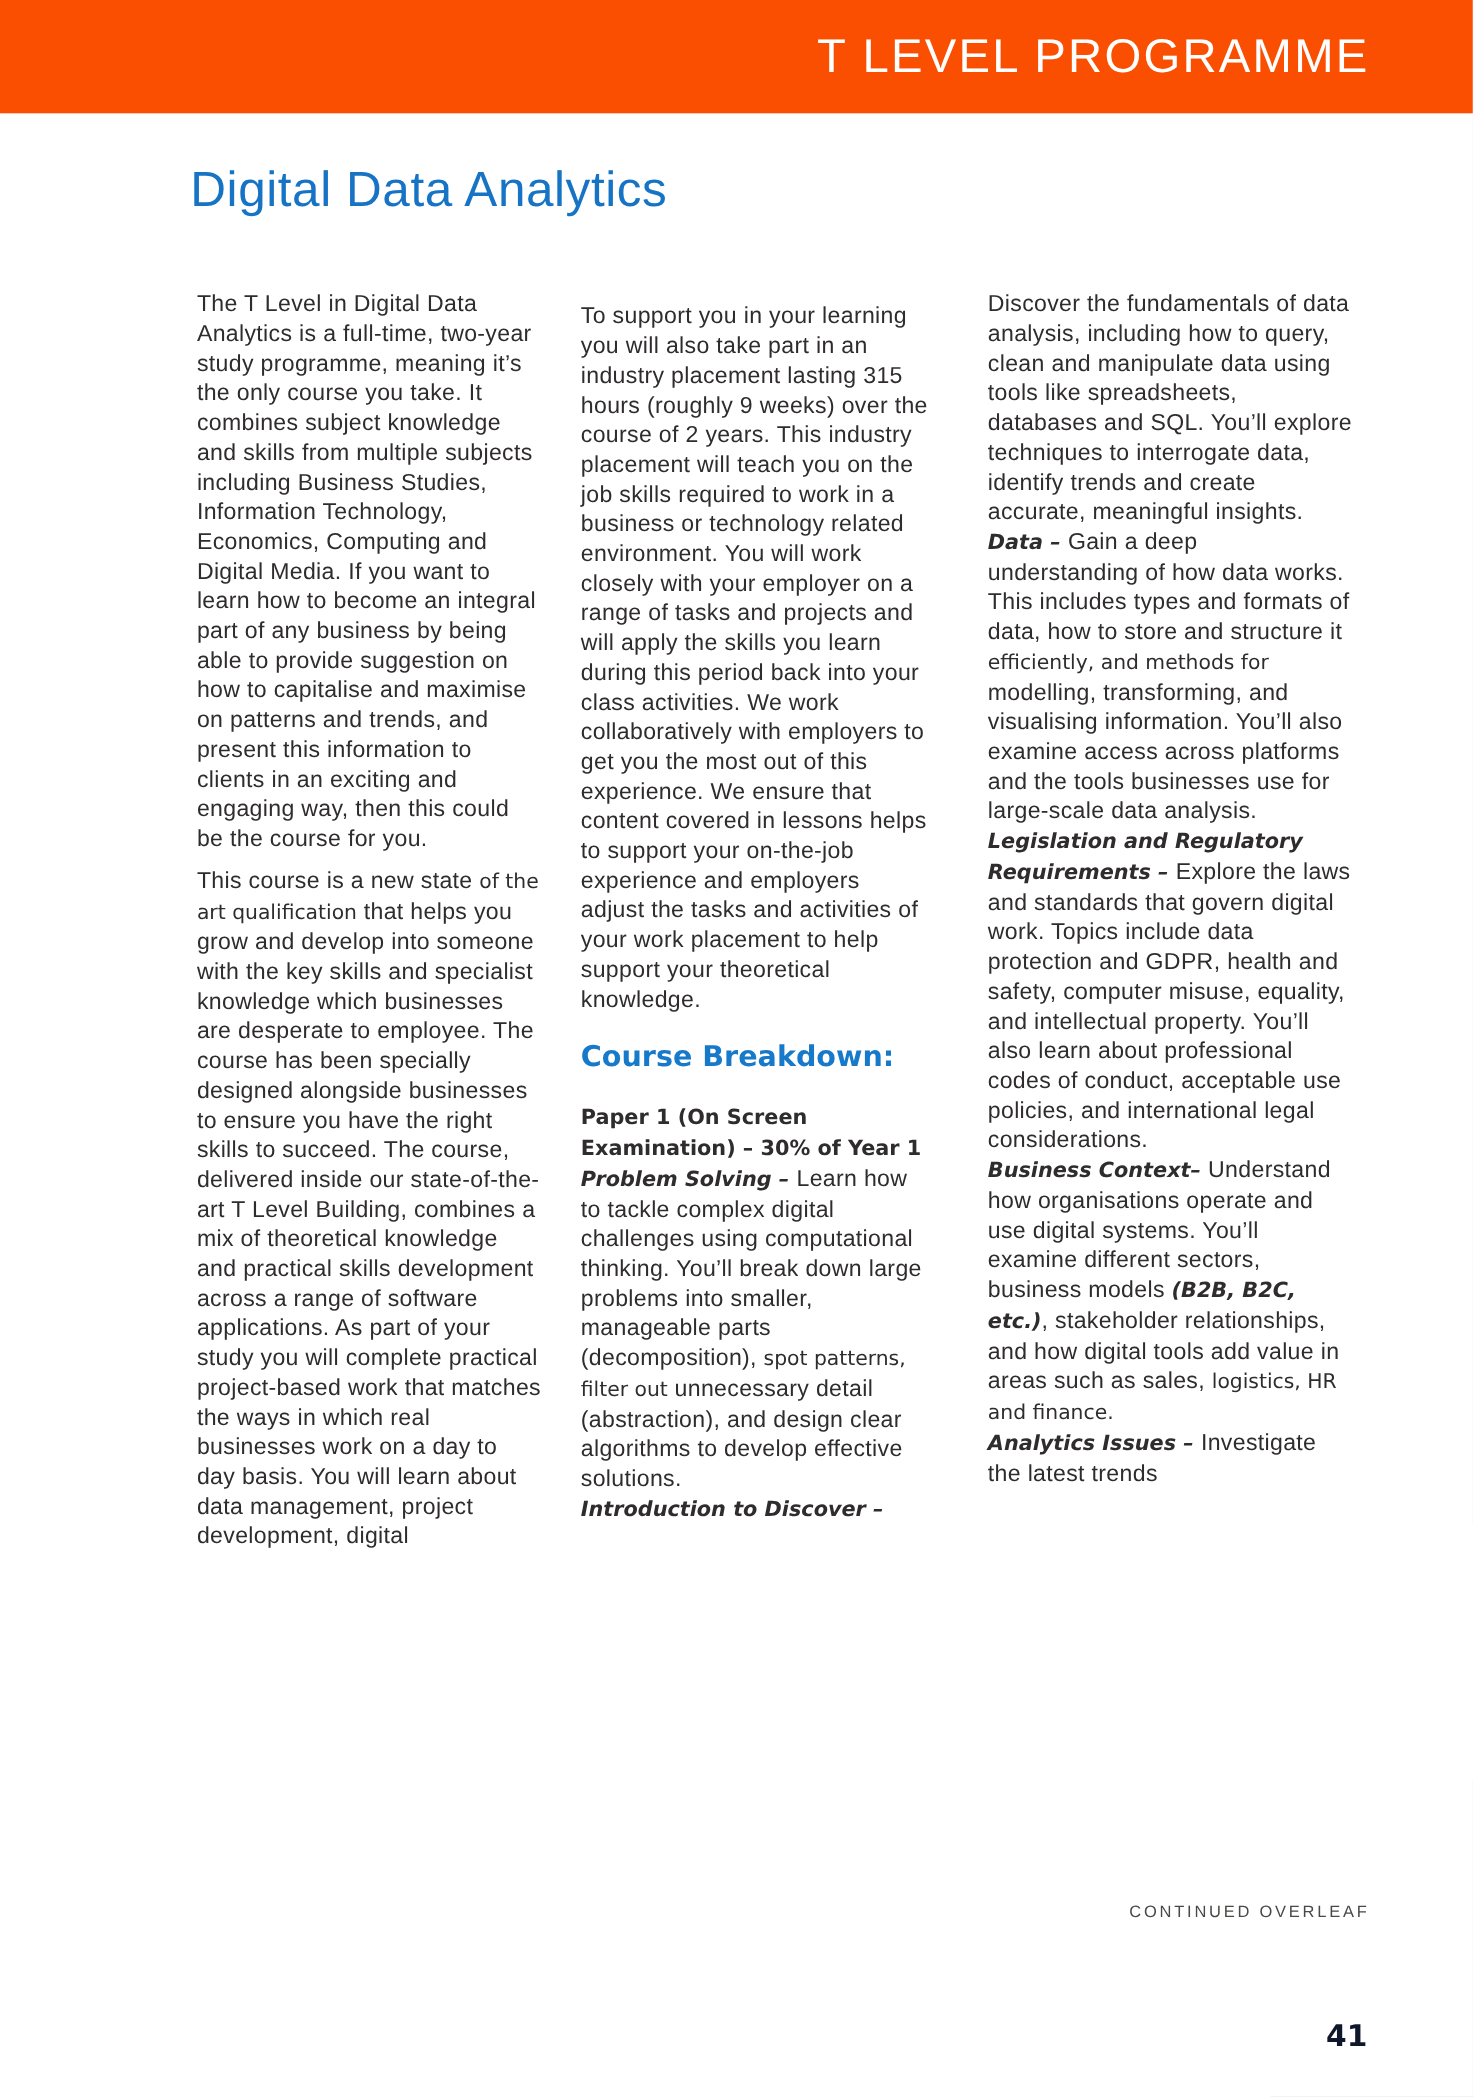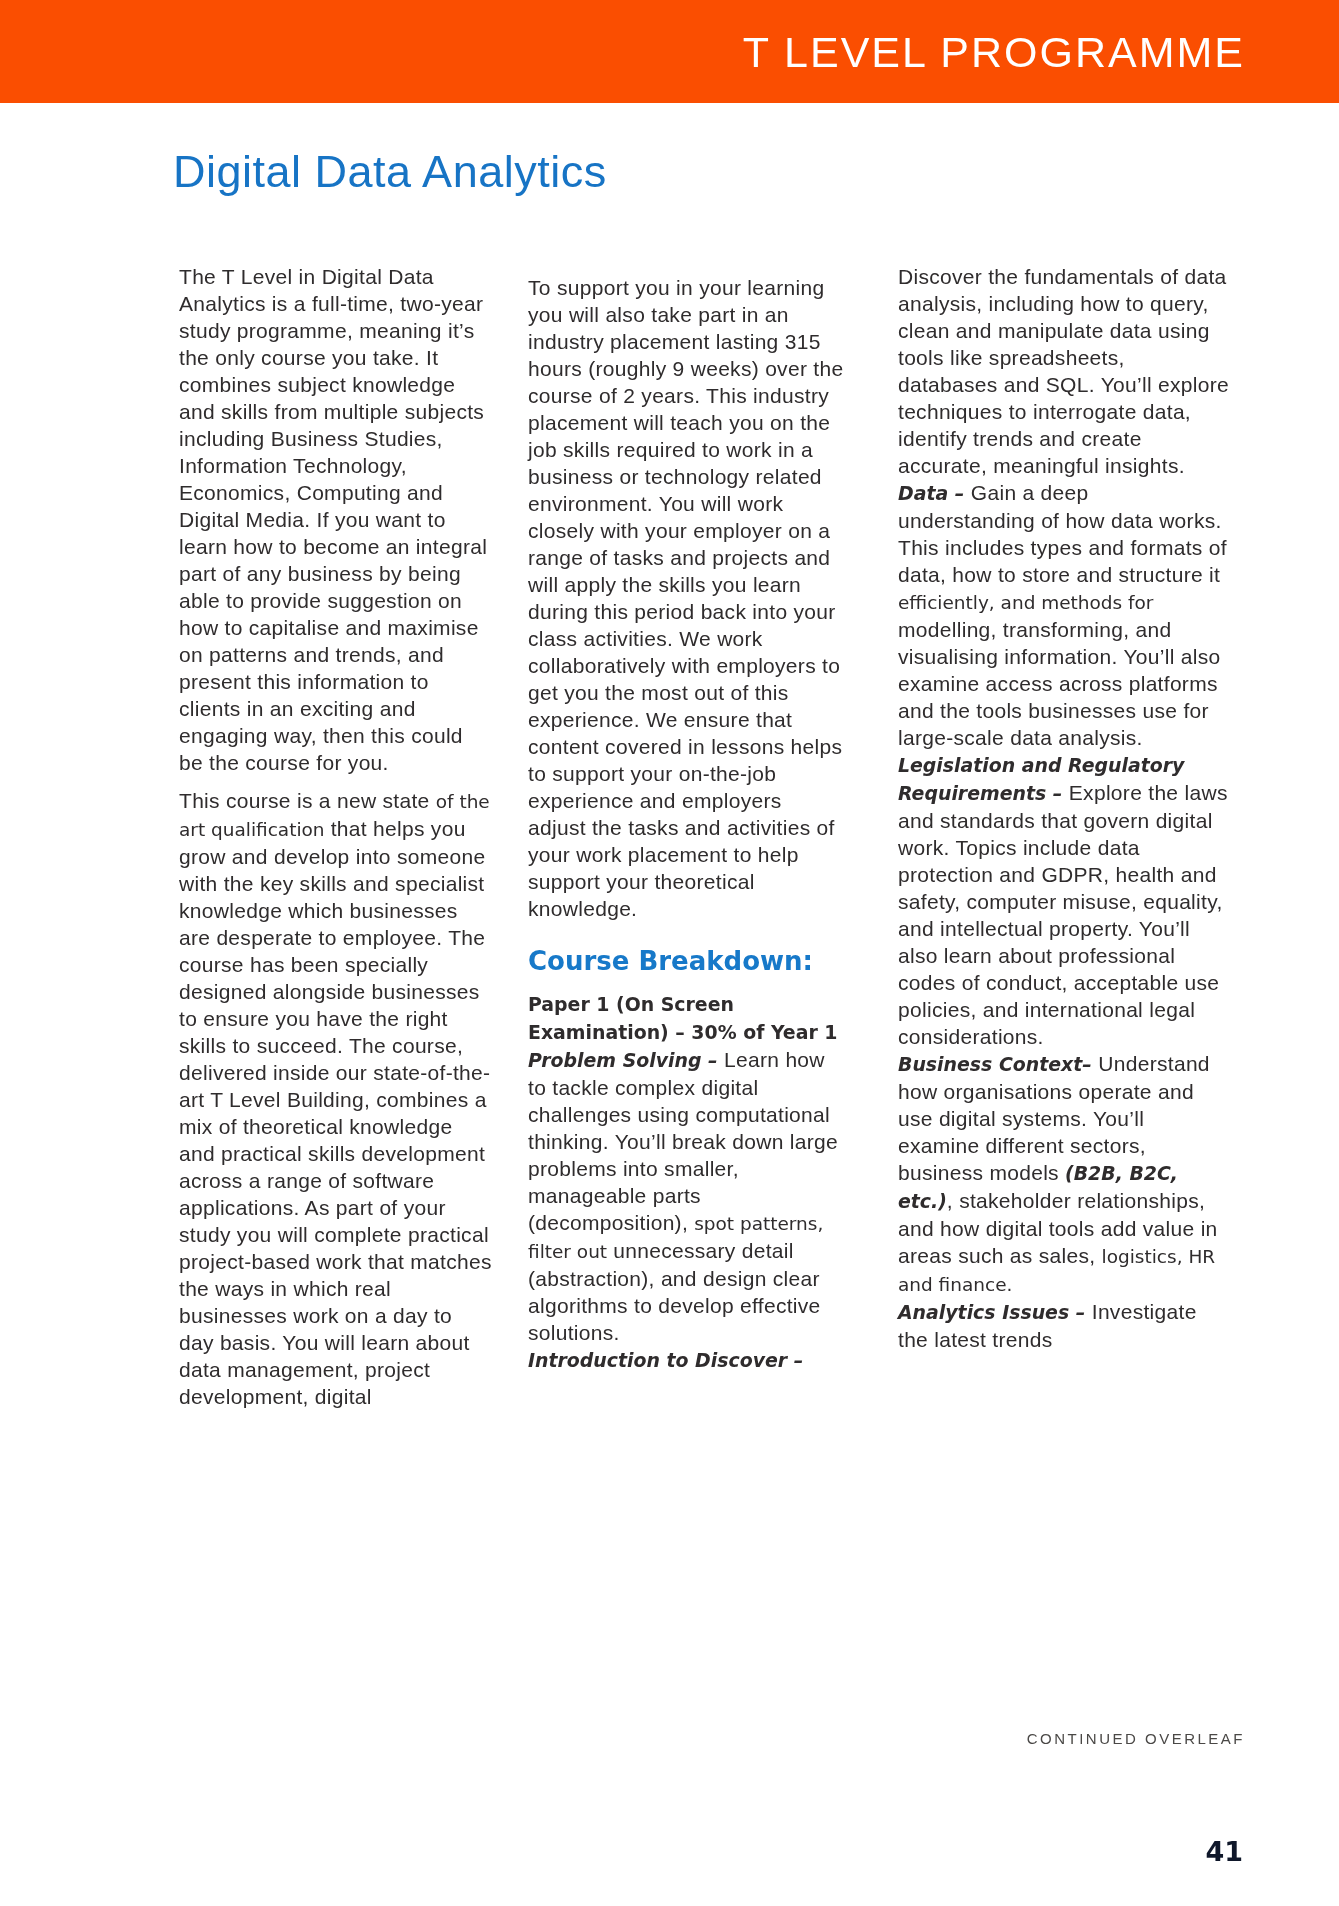--- a/index.html
+++ b/index.html
@@ -42,21 +42,21 @@
   .col-1{left:159px;width:313px;margin-left:20px;}
   .col-2{left:528px;width:316px;}
   .col-3{left:898px;width:332px;}
   .para{margin:0;}
   .para.gap{margin-top:11px;}
   .col-heading{
     color:var(--heading-blue);
     font-family:"DejaVu Sans",sans-serif;
     font-weight:bold;
     font-size:26px;line-height:30px;
-    margin:24px 0 14px 0;
+    margin:24px 0 26px 0;
     letter-spacing:0;
   }
   
   .r-n{}
   .r-b{font-family:"DejaVu Sans",sans-serif;font-weight:bold;font-size:0.90em;letter-spacing:0;}
   .r-bi{font-family:"DejaVu Sans",sans-serif;font-weight:bold;font-style:italic;font-size:0.90em;letter-spacing:0;}
   .r-alt{font-family:"DejaVu Sans",sans-serif;font-size:0.88em;letter-spacing:0;}
   .continued{
     position:absolute;top:1730px;right:94px;
     font-size:15px;letter-spacing:2.5px;

